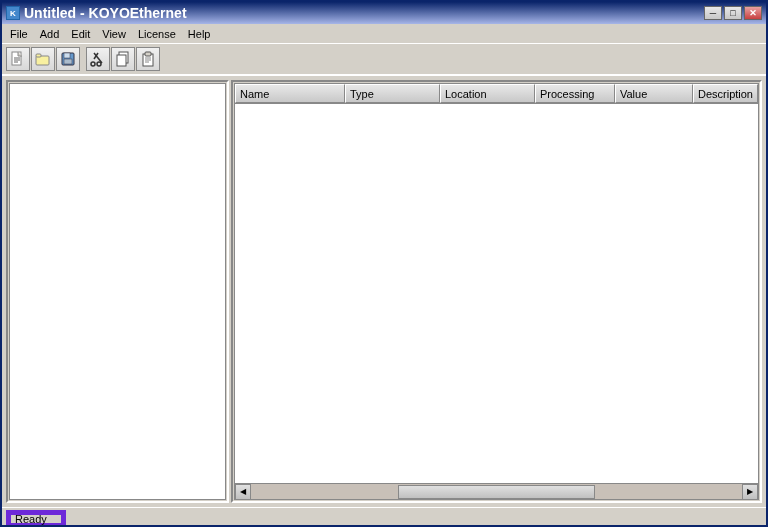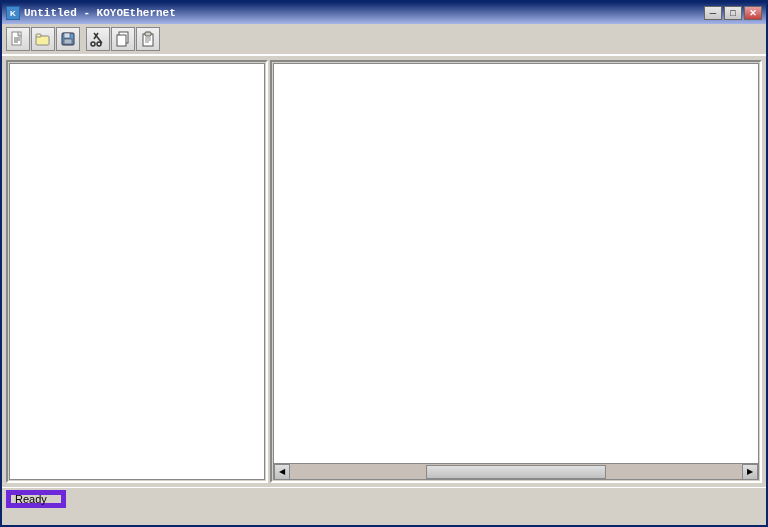--- a/index.html
+++ b/index.html
@@ -42,23 +42,22 @@
       display: flex;
       align-items: center;
       justify-content: center;
       font-size: 8px;
       color: white;
       font-weight: bold;
     }
 
     #title-text {
       color: white;
-      font-size: 11px;
+      font-size: 14px;
       font-weight: bold;
-      font-family: Liberation Mono, monospace;
     }
 
     #window-controls {
       display: flex;
       gap: 2px;
     }
 
     .win-btn {
       width: 18px;
       height: 14px;
@@ -286,20 +285,28 @@
       </div>
       <span id="title-text">Untitled - KOYOEthernet</span>
     </div>
     <div id="window-controls">
       <div class="win-btn">─</div>
       <div class="win-btn">□</div>
       <div class="win-btn win-btn-close">✕</div>
     </div>
   </div>
 
+  <div id="menu-bar">
+    <span class="menu-item">File</span>
+    <span class="menu-item">Add</span>
+    <span class="menu-item">Edit</span>
+    <span class="menu-item">View</span>
+    <span class="menu-item">License</span>
+    <span class="menu-item">Help</span>
+  </div>
 
   <div id="toolbar">
     <div class="toolbar-btn" title="New">
       <svg width="16" height="16" viewBox="0 0 16 16">
         <rect x="2" y="1" width="9" height="13" fill="white" stroke="#888" stroke-width="1"></rect>
         <polyline points="8,1 8,5 12,5" fill="#d4d0c8" stroke="#888" stroke-width="1"></polyline>
         <line x1="4" y1="7" x2="10" y2="7" stroke="#666" stroke-width="1"></line>
         <line x1="4" y1="9" x2="10" y2="9" stroke="#666" stroke-width="1"></line>
         <line x1="4" y1="11" x2="8" y2="11" stroke="#666" stroke-width="1"></line>
       </svg>
@@ -345,20 +352,28 @@
 
   <div id="panels-wrapper">
 
     <div id="left-panel-wrap">
       <div id="left-panel-inner"></div>
     </div>
 
     <div id="right-panel-wrap">
       <div id="right-panel-inner">
 
+        <div id="table-header">
+          <div class="col-header col-name">Name</div>
+          <div class="col-header col-type">Type</div>
+          <div class="col-header col-location">Location</div>
+          <div class="col-header col-processing">Processing</div>
+          <div class="col-header col-value">Value</div>
+          <div class="col-header col-description">Description</div>
+        </div>
 
         <div id="table-body"></div>
 
         <div id="h-scrollbar">
           <div class="scroll-btn">◀</div>
           <div class="scroll-track">
             <div class="scroll-thumb"></div>
           </div>
           <div class="scroll-btn">▶</div>
         </div>

